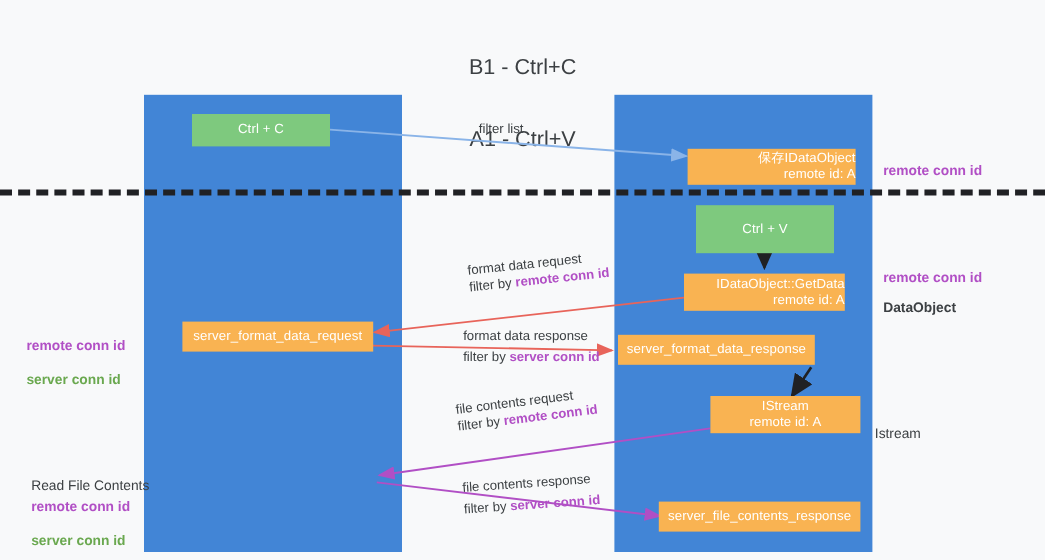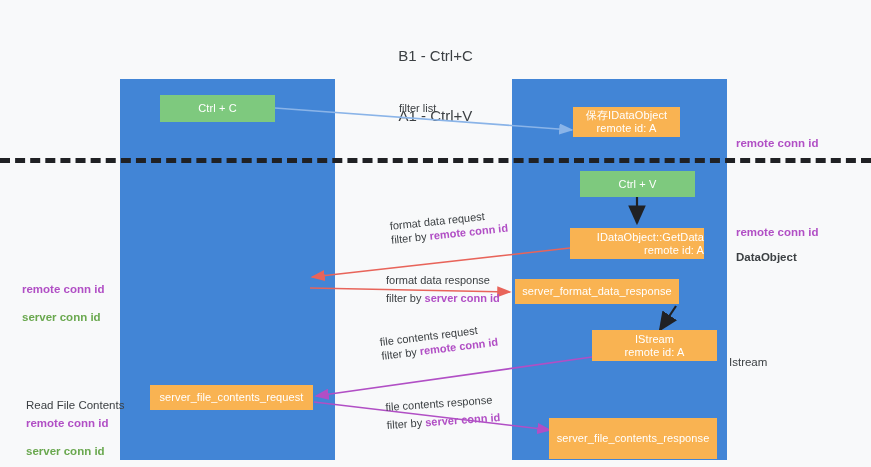--- a/index.html
+++ b/index.html
@@ -22,21 +22,21 @@
     height: 467px;
   }
   .abs { position: absolute; }
 
   
   .title {
     position: absolute;
     left: 0; right: 0;
     top: 6px;
     text-align: center;
-    font-size: 15px;
+    font-size: 18px;
     line-height: 20px;
     color: #3c4043;
     white-space: pre;
   }
 
   
   .col-head {
     position: absolute;
     text-align: center;
     font-size: 11.5px;
@@ -151,49 +151,49 @@
 
     <line x1="592" y1="357" x2="316" y2="396" stroke="#b14fc5" stroke-width="1.6" marker-end="url(#ah-purple)"></line>
 
     <line x1="314" y1="402" x2="550" y2="430" stroke="#b14fc5" stroke-width="1.6" marker-end="url(#ah-purple)"></line>
   </svg>
 
   <div class="node green" style="left:160px; top:95px; width:115px; height:27px;">
     <span>Ctrl + C</span>
   </div>
 
-  <div class="node orange" style="left:573px; top:107px; width:107px; height:30px;">
+  <div class="node orange" style="left:573px; top:124px; width:140px; height:30px;align-items:flex-end;">
     <span>保存IDataObject</span>
     <span>remote id: A</span>
   </div>
 
-  <div class="node green" style="left:580px; top:171px; width:115px; height:26px;">
+  <div class="node green" style="left:580px; top:171px; width:115px; height:40px;">
     <span>Ctrl + V</span>
   </div>
 
   <div class="node orange" style="left:570px; top:228px; width:134px; height:31px;align-items:flex-end;">
     <span>IDataObject::GetData</span>
     <span>remote id: A</span>
   </div>
 
+  <div class="node orange" style="left:152px; top:268px; width:159px; height:25px;">
+    <span>server_format_data_request</span>
+  </div>
 
   <div class="node orange" style="left:515px; top:279px; width:164px; height:25px;">
     <span>server_format_data_response</span>
   </div>
 
   <div class="node orange" style="left:592px; top:330px; width:125px; height:31px;">
     <span>IStream</span>
     <span>remote id: A</span>
   </div>
 
-  <div class="node orange" style="left:150px; top:385px; width:163px; height:25px;">
-    <span>server_file_contents_request</span>
-  </div>
-
-  <div class="node orange" style="left:549px; top:418px; width:168px; height:41px;">
+
+  <div class="node orange" style="left:549px; top:418px; width:168px; height:25px;">
     <span>server_file_contents_response</span>
   </div>
 
   <div class="divider" style="top:158px;"></div>
 
   <div class="edge-label" style="left:399px; top:101px;">
     <span>filter list</span>
   </div>
 
   <div class="edge-label" style="left:389px; top:219px; transform:rotate(-6deg); transform-origin:left top;">

